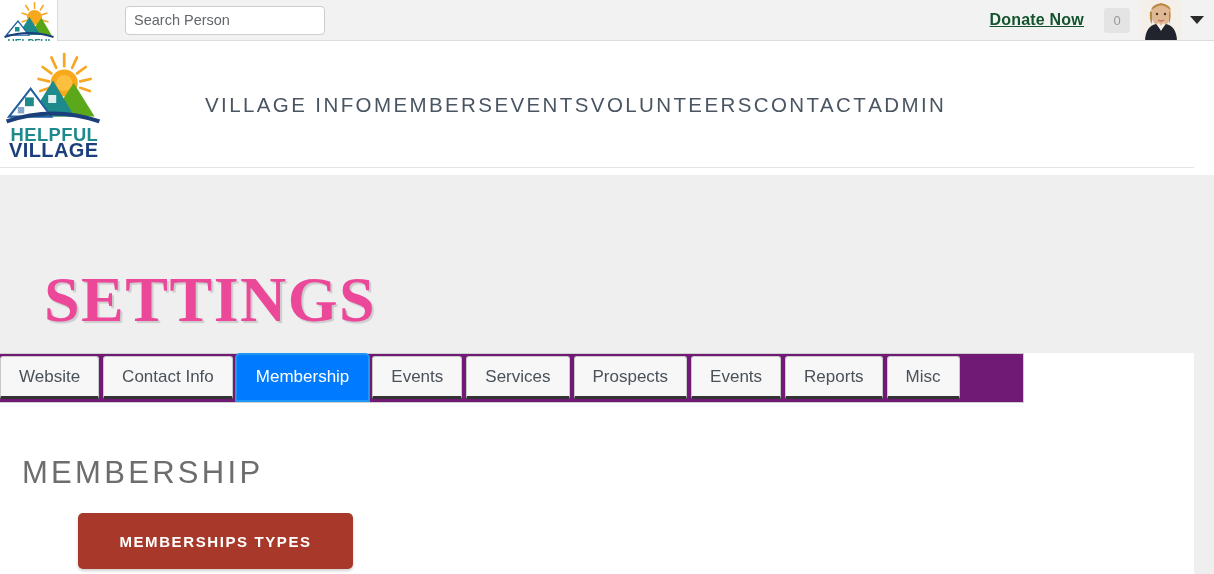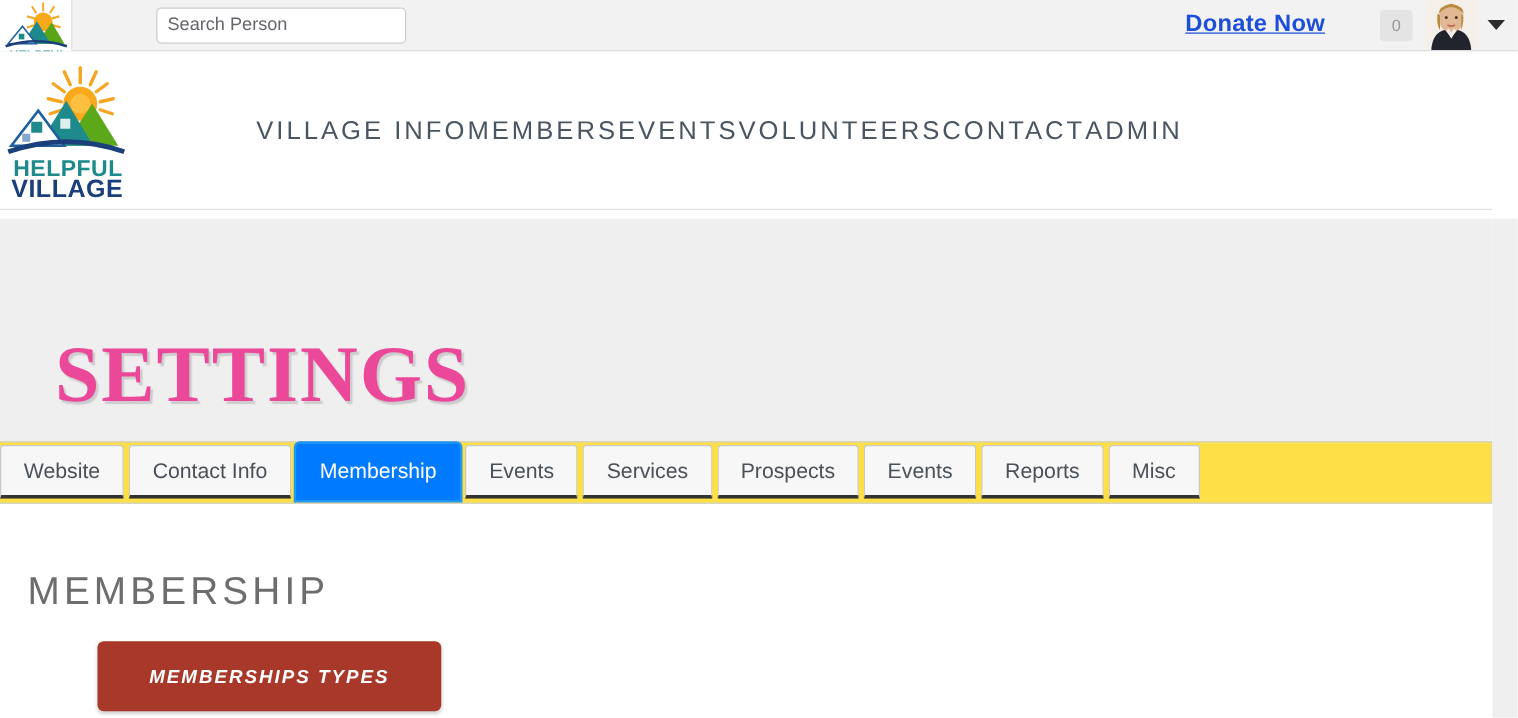--- a/index.html
+++ b/index.html
@@ -46,26 +46,26 @@
     outline: none;
   }
   .search-input::placeholder { color: #63666a; opacity: 1; }
   .topbar-right {
     margin-left: auto;
     display: flex;
     align-items: center;
     height: 41px;
   }
   .donate-link {
-    color: #1d4ed8;
-    font-size: 19px;
+    color: #14532d;
+    font-size: 16px;
     font-weight: bold;
     text-decoration: underline;
     letter-spacing: .2px;
-    margin-right: 44px;
+    margin-right: 20px;
     cursor: pointer;
     white-space: nowrap;
   }
   .cart-badge {
     width: 26px; height: 25px;
     background: #e4e4e4;
     border-radius: 3px;
     color: #999999;
     font-size: 13px;
     display: flex; align-items: center; justify-content: center;
@@ -133,22 +133,22 @@
     color: #ec4899;
     letter-spacing: 1.5px;
     text-shadow: 2px 2px 1px rgba(140,140,140,0.35);
     margin: 0;
   }
 
   
   .tabstrip {
     position: absolute;
     left: 0; top: 353px;
-    width: 1194px; height: 50px;
-    background: #fde047;
+    width: 1024px; height: 50px;
+    background: #701a75;
     border: 1px solid #cfcfcf;
     border-left: none;
   }
   .tabs {
     position: absolute;
     left: 0; top: 2px;
     display: flex;
     align-items: flex-start;
     gap: 4px;
     padding-left: 0;
@@ -199,21 +199,20 @@
     background: #a8392a;
     color: #ffffff;
     border: none;
     border-radius: 5px;
     font-size: 15px;
     font-weight: bold;
     letter-spacing: 1.6px;
     font-family: "Liberation Sans", sans-serif;
     cursor: pointer;
     box-shadow: 0 2px 3px rgba(0,0,0,0.18);
-    font-style: italic;
   }
 
   
   .gutter {
     position: absolute;
     left: 1194px; top: 42px;
     width: 20px; height: 532px;
     background: #ffffff;
   }
   .gutter-grey {

